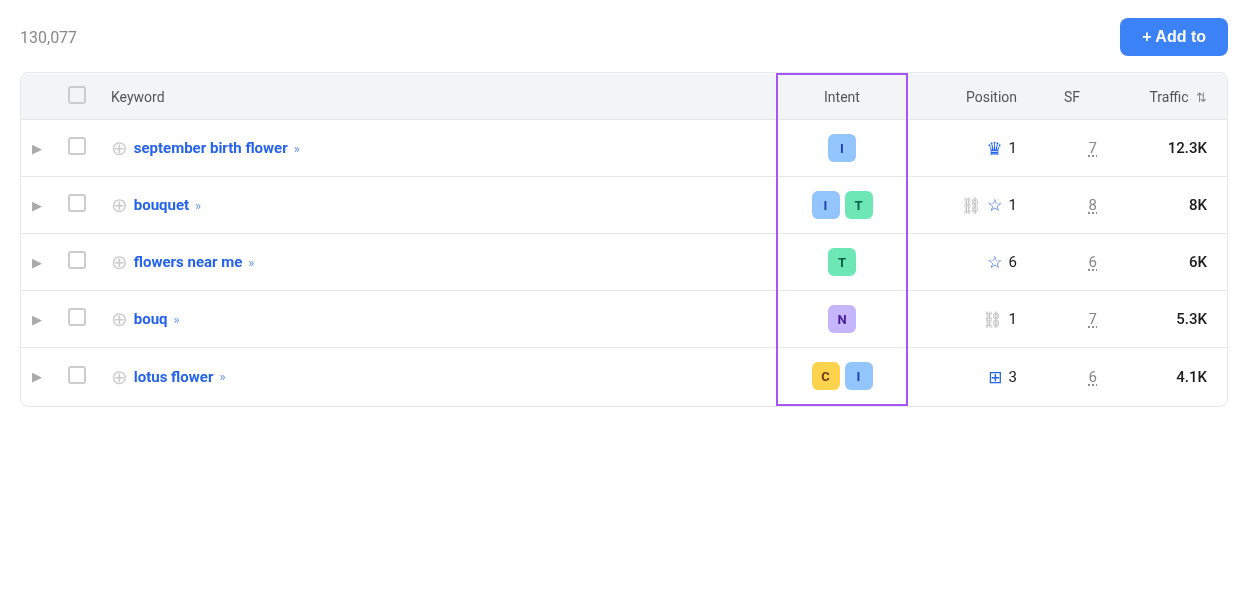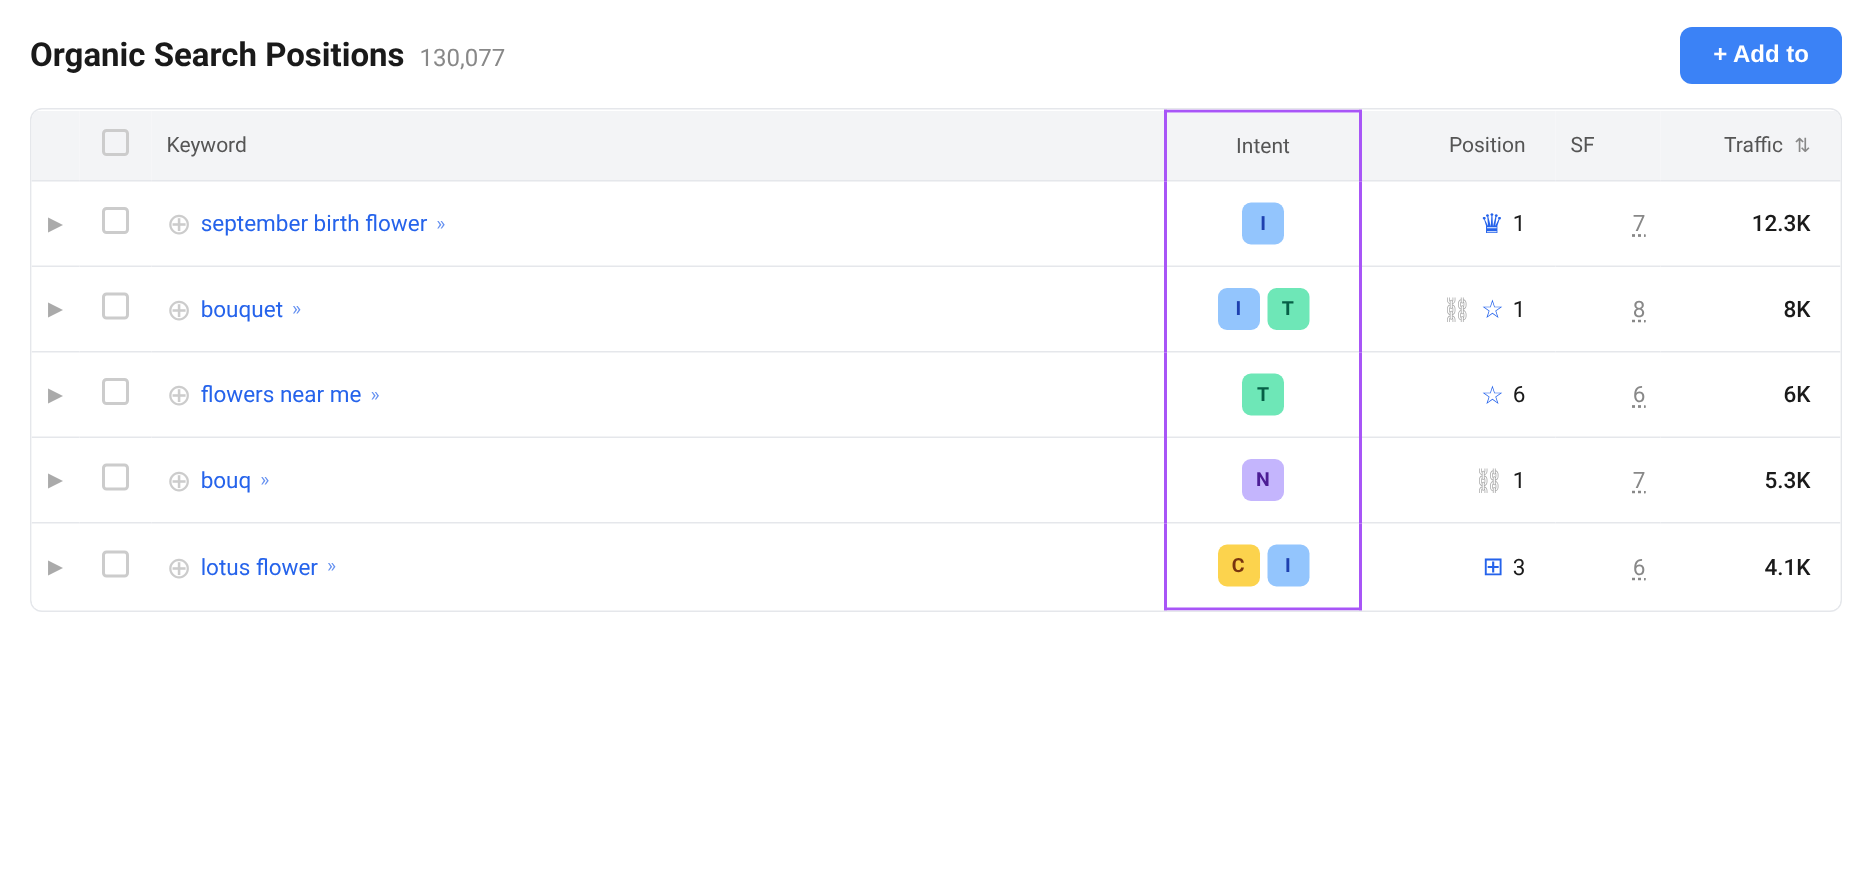--- a/index.html
+++ b/index.html
@@ -99,21 +99,21 @@
     }
 
     thead th.col-position {
       width: 130px;
       text-align: right;
       padding-right: 20px;
     }
 
     thead th.col-sf {
       width: 70px;
-      text-align: left;
+      text-align: center;
     }
 
     thead th.col-traffic {
       width: 120px;
       text-align: right;
       padding-right: 20px;
     }
 
     tbody tr {
       border-bottom: 1px solid #e5e7eb;
@@ -193,21 +193,21 @@
 
     .keyword-link .plus-icon {
       color: #aaa;
       font-size: 18px;
       font-weight: 400;
       display: flex;
       align-items: center;
     }
 
     .keyword-text {
-      font-weight: 400;
+      font-weight: 700;
     }
 
     .chevron-double {
       color: #2563eb;
       font-size: 13px;
       opacity: 0.7;
     }
 
     .intent-badges {
       display: flex;
@@ -263,21 +263,20 @@
       text-underline-offset: 3px;
       color: #888;
     }
   </style>
 </head>
 <body>
 
 <div class="container">
   <div class="header-row">
     <div class="title-area">
-      <span class="page-title">Organic Search Positions</span>
       <span class="title-count">130,077</span>
     </div>
     <button class="add-button">+ Add to</button>
   </div>
 
   <div class="table-wrapper">
     <table>
       <thead>
         <tr>
           <th class="col-expand"></th>

